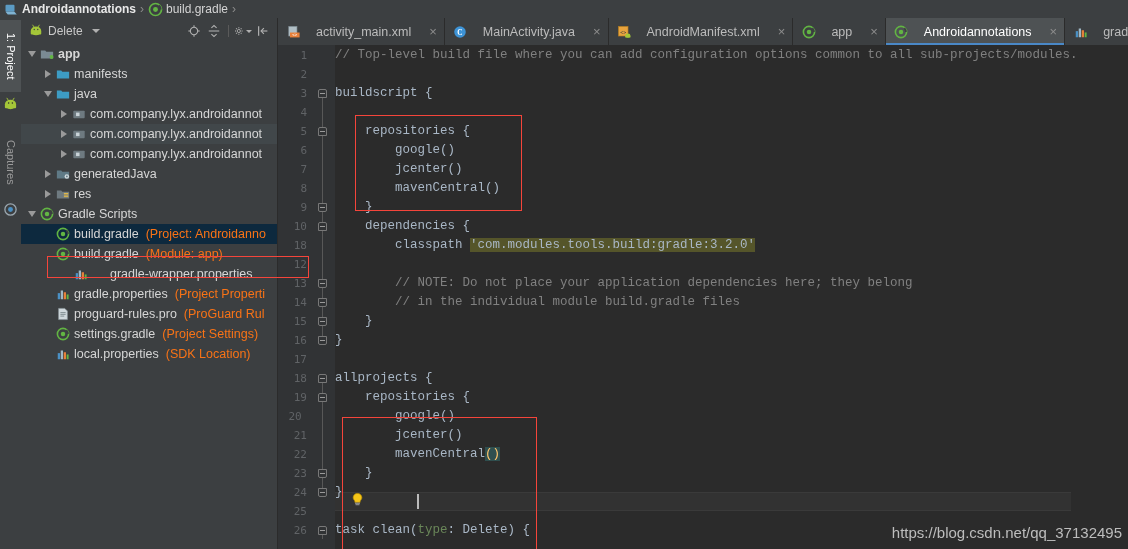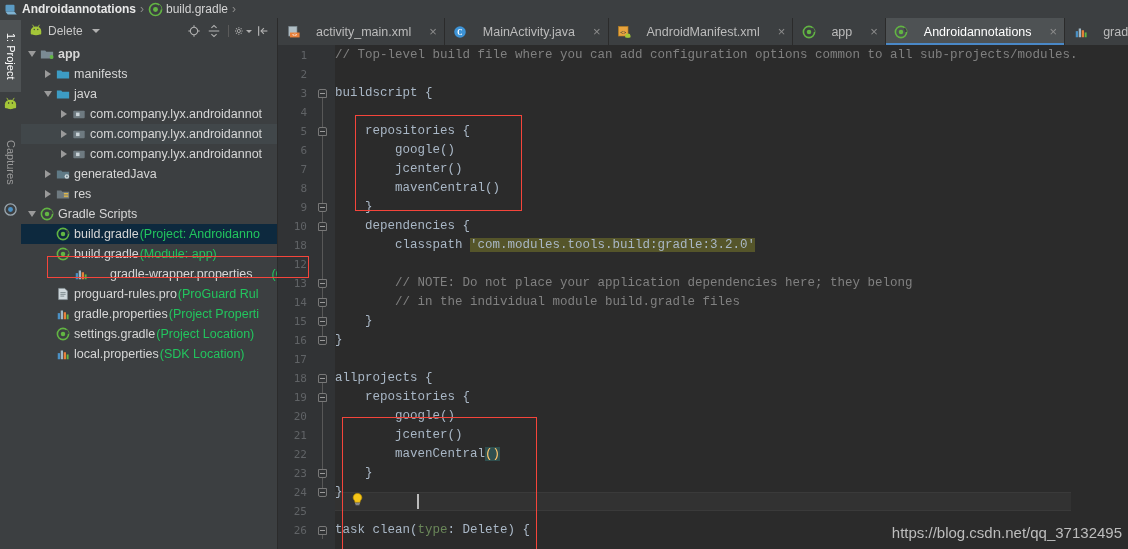--- a/index.html
+++ b/index.html
@@ -60,21 +60,21 @@
   .tree-row.sel{background:#0d293e;}
   .twisty{
     width:11px;height:11px;margin-right:2px;flex:0 0 auto;
     display:flex;align-items:center;justify-content:center;
   }
   .tw-closed{width:0;height:0;border-top:4px solid transparent;border-bottom:4px solid transparent;border-left:6px solid #9a9a9a;}
   .tw-open{width:0;height:0;border-left:4px solid transparent;border-right:4px solid transparent;border-top:6px solid #9a9a9a;}
   .t-icon{width:15px;height:15px;margin-right:4px;flex:0 0 auto;display:flex;align-items:center;justify-content:center;}
   .t-label{color:#d6d6d6;}
   .t-label.b{font-weight:bold;}
-  .t-sub{color:#22c55e;margin-left:1px;}
+  .t-sub{color:#f97316;margin-left:7px;}
   #tree-sel-box{
     position:absolute;left:26px;top:238px;width:262px;height:22px;
     border:1.5px solid #f5453b;box-sizing:border-box;pointer-events:none;z-index:5;
   }
   
   #editor-area{
     position:absolute;left:278px;top:18px;width:850px;height:531px;background:#2b2b2b;
   }
   #tabbar{
     position:absolute;left:0;top:0;width:850px;height:27px;
@@ -402,55 +402,55 @@
             <rect x="12.2" y="8.5" width="2.2" height="5.5" fill="#62b543"></rect>
           </svg>
         </span>
         <span class="t-label">gradle-wrapper.properties</span>
         <span class="t-sub">(Gradle</span>
       </div>
       <div class="tree-row" style="padding-left: 21px;">
         <span class="twisty"></span>
         <span class="t-icon">
           <svg width="14" height="14" viewBox="0 0 16 16">
+            <rect x="2" y="7" width="2.6" height="7" fill="#4a90c4"></rect>
+            <rect x="5.4" y="4" width="2.6" height="10" fill="#9fb8c6"></rect>
+            <rect x="8.8" y="6" width="2.6" height="8" fill="#e8803a"></rect>
+            <rect x="12.2" y="8.5" width="2.2" height="5.5" fill="#62b543"></rect>
+          </svg>
+        </span>
+        <span class="t-label">gradle.properties</span>
+        <span class="t-sub">(Project Properti</span>
+      </div>
+      <div class="tree-row" style="padding-left: 21px;">
+        <span class="twisty"></span>
+        <span class="t-icon">
+          <svg width="14" height="14" viewBox="0 0 16 16">
             <path d="M3 1.6 L10 1.6 L13 4.6 L13 14.4 L3 14.4 Z" fill="#cfd8dc" stroke="#8f9ba1" stroke-width="0.7"></path>
             <g stroke="#6e7a80" stroke-width="0.9">
               <line x1="5" y1="6.4" x2="11" y2="6.4"></line>
               <line x1="5" y1="8.4" x2="11" y2="8.4"></line>
               <line x1="5" y1="10.4" x2="9.4" y2="10.4"></line>
             </g>
           </svg>
         </span>
         <span class="t-label">proguard-rules.pro</span>
         <span class="t-sub">(ProGuard Rul</span>
       </div>
       <div class="tree-row" style="padding-left: 21px;">
         <span class="twisty"></span>
         <span class="t-icon">
           <svg width="14" height="14" viewBox="0 0 16 16">
-            <rect x="2" y="7" width="2.6" height="7" fill="#4a90c4"></rect>
-            <rect x="5.4" y="4" width="2.6" height="10" fill="#9fb8c6"></rect>
-            <rect x="8.8" y="6" width="2.6" height="8" fill="#e8803a"></rect>
-            <rect x="12.2" y="8.5" width="2.2" height="5.5" fill="#62b543"></rect>
-          </svg>
-        </span>
-        <span class="t-label">gradle.properties</span>
-        <span class="t-sub">(Project Properti</span>
-      </div>
-      <div class="tree-row" style="padding-left: 21px;">
-        <span class="twisty"></span>
-        <span class="t-icon">
-          <svg width="14" height="14" viewBox="0 0 16 16">
             <circle cx="8" cy="8" r="6.4" fill="none" stroke="#62b543" stroke-width="1.8"></circle>
             <circle cx="8" cy="8" r="2.6" fill="#62b543"></circle>
             <path d="M11.8 3.6 A6.4 6.4 0 0 1 13.6 8" fill="none" stroke="#3c3f41" stroke-width="2"></path>
           </svg>
         </span>
         <span class="t-label">settings.gradle</span>
-        <span class="t-sub">(Project Location)</span>
+        <span class="t-sub">(Project Settings)</span>
       </div>
       <div class="tree-row" style="padding-left: 21px;">
         <span class="twisty"></span>
         <span class="t-icon">
           <svg width="14" height="14" viewBox="0 0 16 16">
             <rect x="2" y="7" width="2.6" height="7" fill="#4a90c4"></rect>
             <rect x="5.4" y="4" width="2.6" height="10" fill="#9fb8c6"></rect>
             <rect x="8.8" y="6" width="2.6" height="8" fill="#e8803a"></rect>
             <rect x="12.2" y="8.5" width="2.2" height="5.5" fill="#62b543"></rect>
           </svg>
@@ -546,21 +546,21 @@
         <div class="lnum" style="top: 172px;">10</div>
         <div class="lnum" style="top: 191px;">18</div>
         <div class="lnum" style="top: 210px;">12</div>
         <div class="lnum" style="top: 229px;">13</div>
         <div class="lnum" style="top: 248px;">14</div>
         <div class="lnum" style="top: 267px;">15</div>
         <div class="lnum" style="top: 286px;">16</div>
         <div class="lnum" style="top: 305px;">17</div>
         <div class="lnum" style="top: 324px;">18</div>
         <div class="lnum" style="top: 343px;">19</div>
-        <div class="lnum" style="top: 362px;">20</div>
+        <div class="lnum" style="top: 362px; text-align: center;">20</div>
         <div class="lnum" style="top: 381px;">21</div>
         <div class="lnum" style="top: 400px;">22</div>
         <div class="lnum" style="top: 419px;">23</div>
         <div class="lnum" style="top: 438px;">24</div>
         <div class="lnum" style="top: 457px;">25</div>
         <div class="lnum" style="top: 476px;">26</div>
         <div class="foldline" style="top: 49px; height: 247px;"></div>
         <div class="foldline" style="top: 87px; height: 76px;"></div>
         <div class="foldline" style="top: 182px; height: 95px;"></div>
         <div class="foldline" style="top: 334px; height: 114px;"></div>

